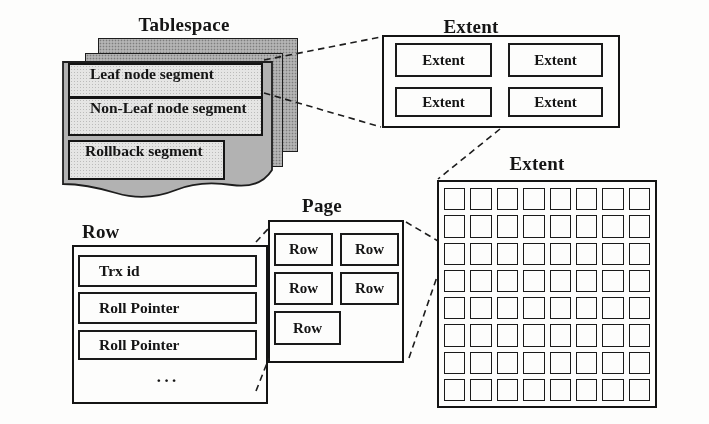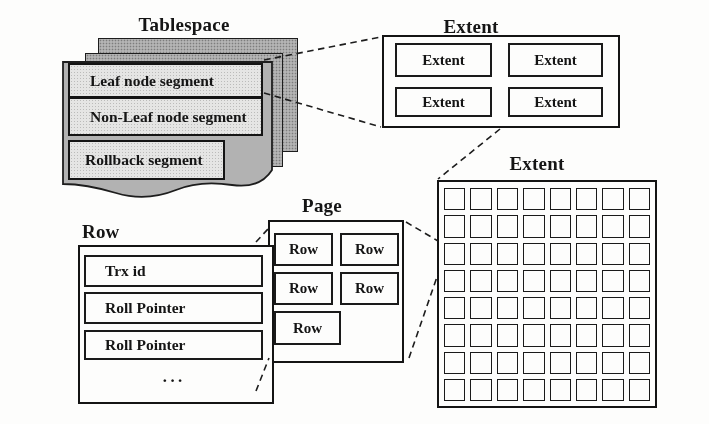--- a/index.html
+++ b/index.html
@@ -21,21 +21,21 @@
     background-size:3px 3px;
   }
   .sheet-back{left:98px;top:38px;width:200px;height:114px;}
   .sheet-mid{left:85px;top:53px;width:198px;height:114px;}
   .sheet-front-svg{position:absolute;left:62px;top:61px;width:212px;height:142px;}
   .band{
     position:absolute;box-sizing:border-box;border:2px solid #141414;
     background-color:#e5e5e4;
     background-image:radial-gradient(rgba(110,110,110,.35) .6px, rgba(0,0,0,0) 1px);
     background-size:3px 3px;
-    display:flex;align-items:center;padding-left:20px;
+    display:flex;padding-left:20px;
     font-weight:700;font-size:15.5px;white-space:nowrap;
   }
   .band-leaf{left:68px;top:63px;width:195px;height:35px;}
   .band-nonleaf{left:68px;top:97px;width:195px;height:39px;}
   .band-rollback{left:68px;top:140px;width:157px;height:40px;padding-left:15px;}
   
   .obox{position:absolute;box-sizing:border-box;background:#fdfdfc;border:2px solid #141414;}
   .cell{
     box-sizing:border-box;border:2px solid #1a1a1a;background:#fdfdfc;
     display:flex;align-items:center;justify-content:center;
@@ -53,21 +53,21 @@
     display:grid;grid-template-columns:repeat(8,1fr);grid-template-rows:repeat(8,1fr);
     gap:5px;padding:6px 5px 5px 5px;
   }
   .extent-box .cell{border-width:1.8px;}
   
   .page-box{left:268px;top:220px;width:136px;height:143px;padding:11px 0 0 4px;}
   .page-row{display:flex;gap:7px;margin-bottom:6px;}
   .page-row .cell{width:59px;height:33px;}
   .page-row .cell-wide{width:67px;height:34px;}
   
-  .row-box{left:78px;top:245px;width:196px;height:159px;border-width:2.5px;font-family:Liberation Serif, serif;}
+  .row-box{left:72px;top:245px;width:196px;height:159px;border-width:2.5px;font-family:Liberation Serif, serif;}
   .row-band{
     box-sizing:border-box;border:2px solid #1a1a1a;background:#fdfdfc;
     margin:0 9px 0 4px;height:32px;display:flex;align-items:center;
     padding-left:19px;font-weight:700;font-size:15.5px;
   }
   .rb1{margin-top:8px;}
   .rb2{margin-top:5px;}
   .rb3{margin-top:6px;height:30px;}
   .col-row{display:flex;align-items:stretch;margin:9px 9px 0 4px;height:24px;}
   .col-cell{

